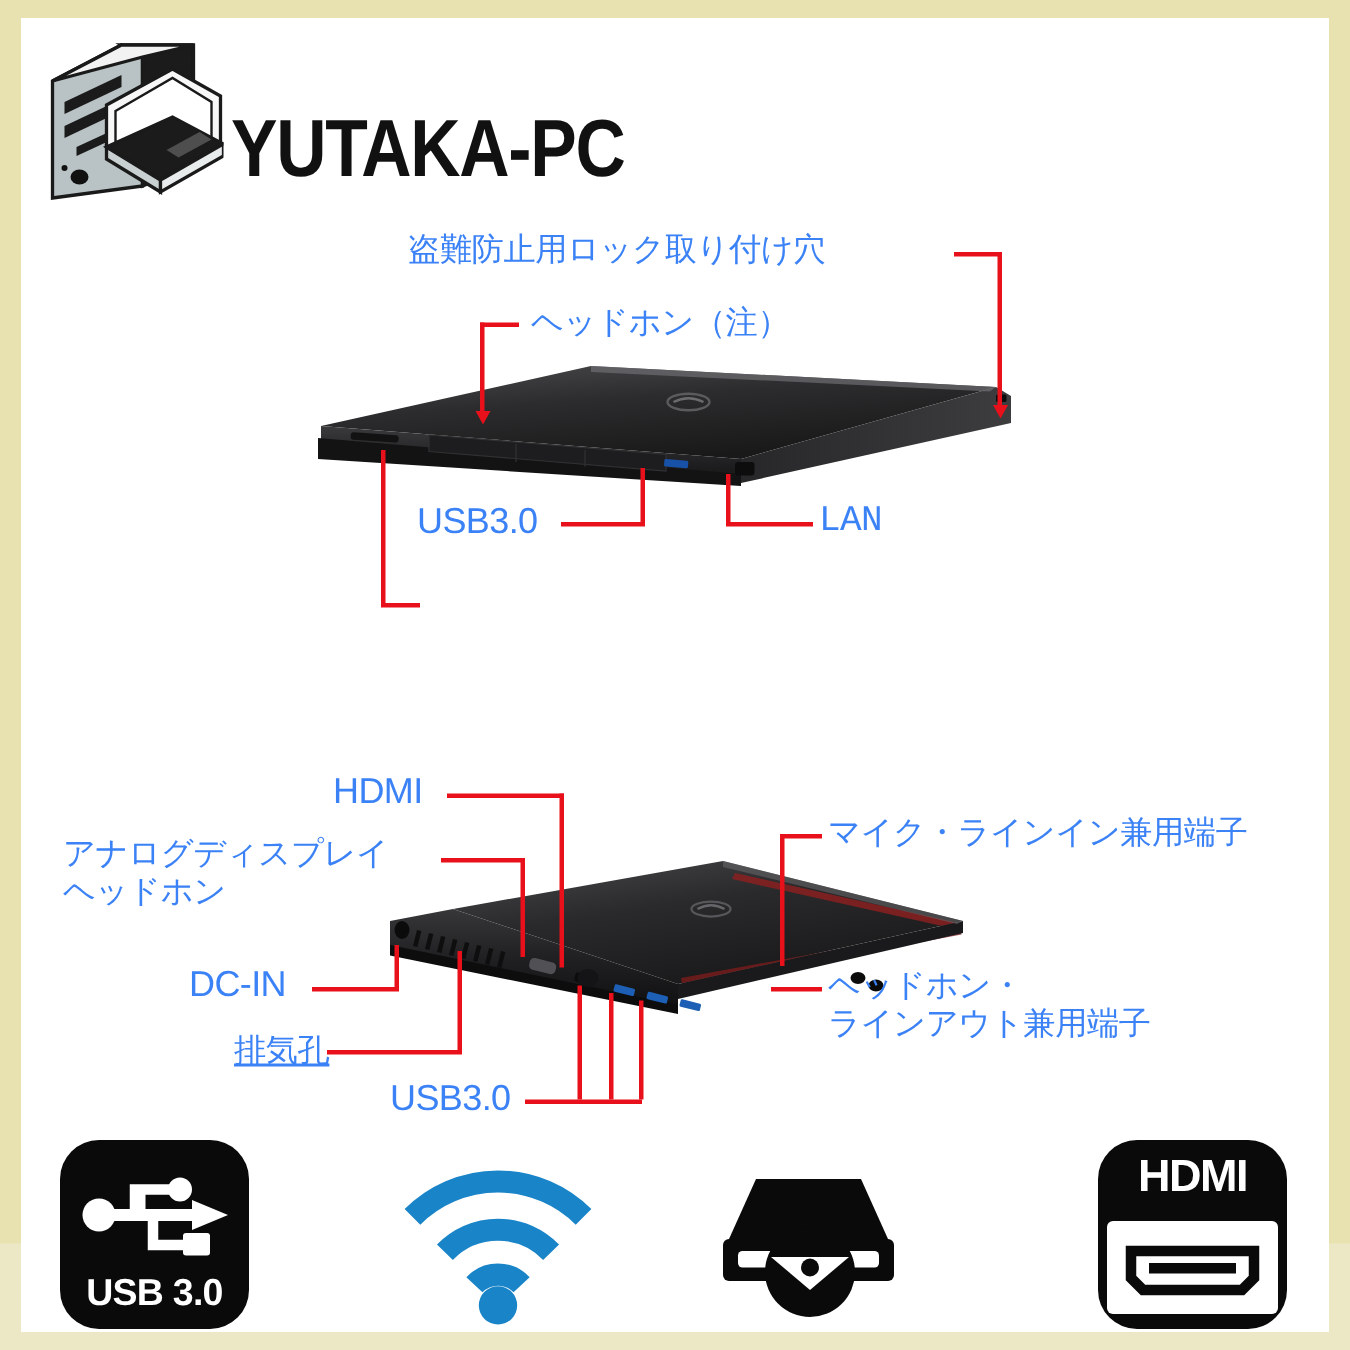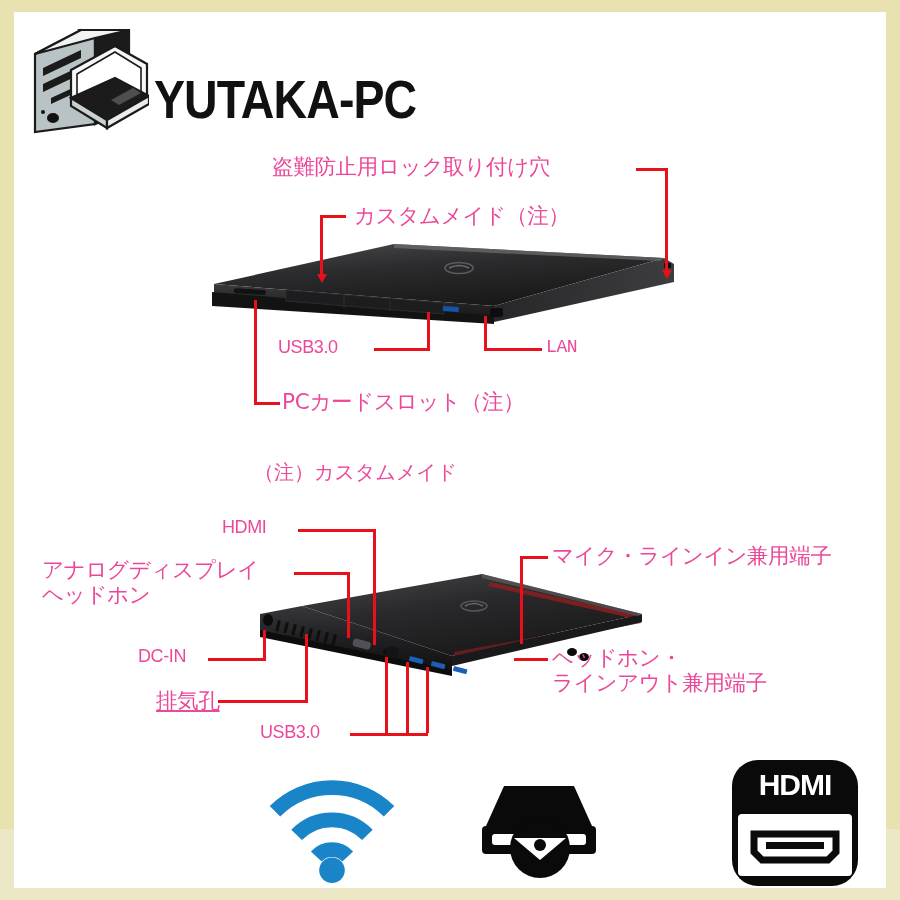--- a/index.html
+++ b/index.html
@@ -28,28 +28,28 @@
     font-size:54px;line-height:54px;
     font-weight:bold;color:#111;
     letter-spacing:-1px;
     transform:scaleX(.86);transform-origin:left center;
     white-space:nowrap;
   }
 
   
   .lbl{
     position:absolute;
-    color:#ec4899;
+    color:#3b82f6;
     font-size:21px;
     line-height:25px;
     white-space:nowrap;
     font-family:"DejaVu Sans","Liberation Sans",sans-serif;
   }
   .lbl.jp{font-size:21.5px;letter-spacing:-.3px;}
-  .lbl.lat{font-size:18px;font-family:"Liberation Sans","DejaVu Sans",sans-serif;letter-spacing:-.4px;}
+  .lbl.lat{font-size:24px;font-family:"Liberation Sans","DejaVu Sans",sans-serif;letter-spacing:-.4px;}
   .lbl.note{font-size:20px;}
   .lbl.two{white-space:pre-line;line-height:25px;}
 
   
   .ld{position:absolute;background:#e8101b;}
   .ldh{height:3px;}
   .ldv{width:3px;}
   .arrow{
     position:absolute;width:0;height:0;
     border-left:5px solid transparent;border-right:5px solid transparent;
@@ -160,26 +160,24 @@
   <div class="ld ldh" style="left:360px;top:336px;width:56px;"></div>
   <div class="ld ldv" style="left:413px;top:300px;height:38px;"></div>
 
   <div class="ld ldh" style="left:470px;top:336px;width:58px;"></div>
   <div class="ld ldv" style="left:470px;top:304px;height:34px;"></div>
 
   <div class="ld ldh" style="left:240px;top:390px;width:26px;"></div>
   <div class="ld ldv" style="left:240px;top:288px;height:104px;"></div>
 
   <div class="lbl jp" style="left:258px;top:142px;">盗難防止用ロック取り付け穴</div>
-  <div class="lbl jp" style="left:340px;top:191px;">カスタムメイド（注）</div>
+  <div class="lbl jp" style="left:340px;top:191px;">ヘッドホン（注）</div>
   <div class="lbl lat" style="left:264px;top:323px;">USB3.0</div>
   <div class="lbl lat" style="left:532px;top:323px;font-family:Liberation Mono, monospace;">LAN</div>
-  <div class="lbl jp" style="left:268px;top:377px;">PCカードスロット（注）</div>
-
-  <div class="lbl note" style="left:240px;top:448px;">（注）カスタムメイド</div>
+
 
   <svg class="laptop" style="left:228px;top:548px;width:420px;height:130px;" viewBox="0 0 420 130">
     <defs>
       <linearGradient id="lidG2" x1="0.1" y1="0" x2="0.7" y2="1">
         <stop offset="0%" stop-color="#46464a"></stop>
         <stop offset="40%" stop-color="#2a2a2c"></stop>
         <stop offset="100%" stop-color="#171718"></stop>
       </linearGradient>
       <linearGradient id="rearG" x1="0" y1="0" x2="0" y2="1">
         <stop offset="0%" stop-color="#37373a"></stop>
@@ -248,29 +246,46 @@
   <div class="ld ldv" style="left:412px;top:655px;height:66px;"></div>
 
   <div class="ld ldh" style="left:506px;top:544px;width:28px;"></div>
   <div class="ld ldv" style="left:506px;top:544px;height:88px;"></div>
 
   <div class="ld ldh" style="left:500px;top:646px;width:34px;"></div>
 
   <div class="lbl lat" style="left:208px;top:503px;">HDMI</div>
   <div class="lbl jp two" style="left:28px;top:545px;">アナログディスプレイ
 ヘッドホン</div>
-  <div class="lbl lat" style="left:124px;top:632px;">DC-IN</div>
+  <div class="lbl lat" style="left:112px;top:632px;">DC-IN</div>
   <div class="lbl jp" style="left:142px;top:676px;text-decoration:underline;">排気孔</div>
   <div class="lbl lat" style="left:246px;top:708px;">USB3.0</div>
   <div class="lbl jp two" style="left:538px;top:633px;">ヘッドホン・
 ラインアウト兼用端子</div>
   <div class="lbl jp" style="left:538px;top:531px;">マイク・ラインイン兼用端子</div>
 
   <div id="badges">
 
+    <div class="badge" style="left:26px;top:6px;">
+      <div class="tile">
+        <svg viewBox="0 0 126 126" style="width:126px;height:126px;position:absolute;left:0;top:0;">
+          <g fill="#ffffff">
+            <circle cx="26" cy="50" r="11"></circle>
+            <rect x="26" y="46" width="66" height="8"></rect>
+            <polygon points="88,40 112,50 88,60"></polygon>
+            <rect x="50" y="30" width="7" height="20" transform="rotate(0 50 30)"></rect>
+            <path d="M50,50 L50,33 L76,33" stroke="#ffffff" stroke-width="7" fill="none"></path>
+            <circle cx="80" cy="33" r="8"></circle>
+            <path d="M62,50 L62,70 L86,70" stroke="#ffffff" stroke-width="7" fill="none"></path>
+            <rect x="82" y="62" width="18" height="15" rx="2"></rect>
+          </g>
+        </svg>
+        <div id="usb-text">USB 3.0</div>
+      </div>
+    </div>
 
     <div class="badge" style="left:248px;top:14px;">
       <svg viewBox="0 0 140 120" style="width:140px;height:118px;">
         <g fill="none" stroke="#1a84c8" stroke-width="15" stroke-linecap="butt">
           <path d="M12,44 A82,82 0 0 1 128,44"></path>
           <path d="M34,68 A50,50 0 0 1 106,68"></path>
           <path d="M54,90 A22,22 0 0 1 86,90"></path>
         </g>
         <circle cx="70" cy="104" r="13" fill="#1a84c8"></circle>
       </svg>

